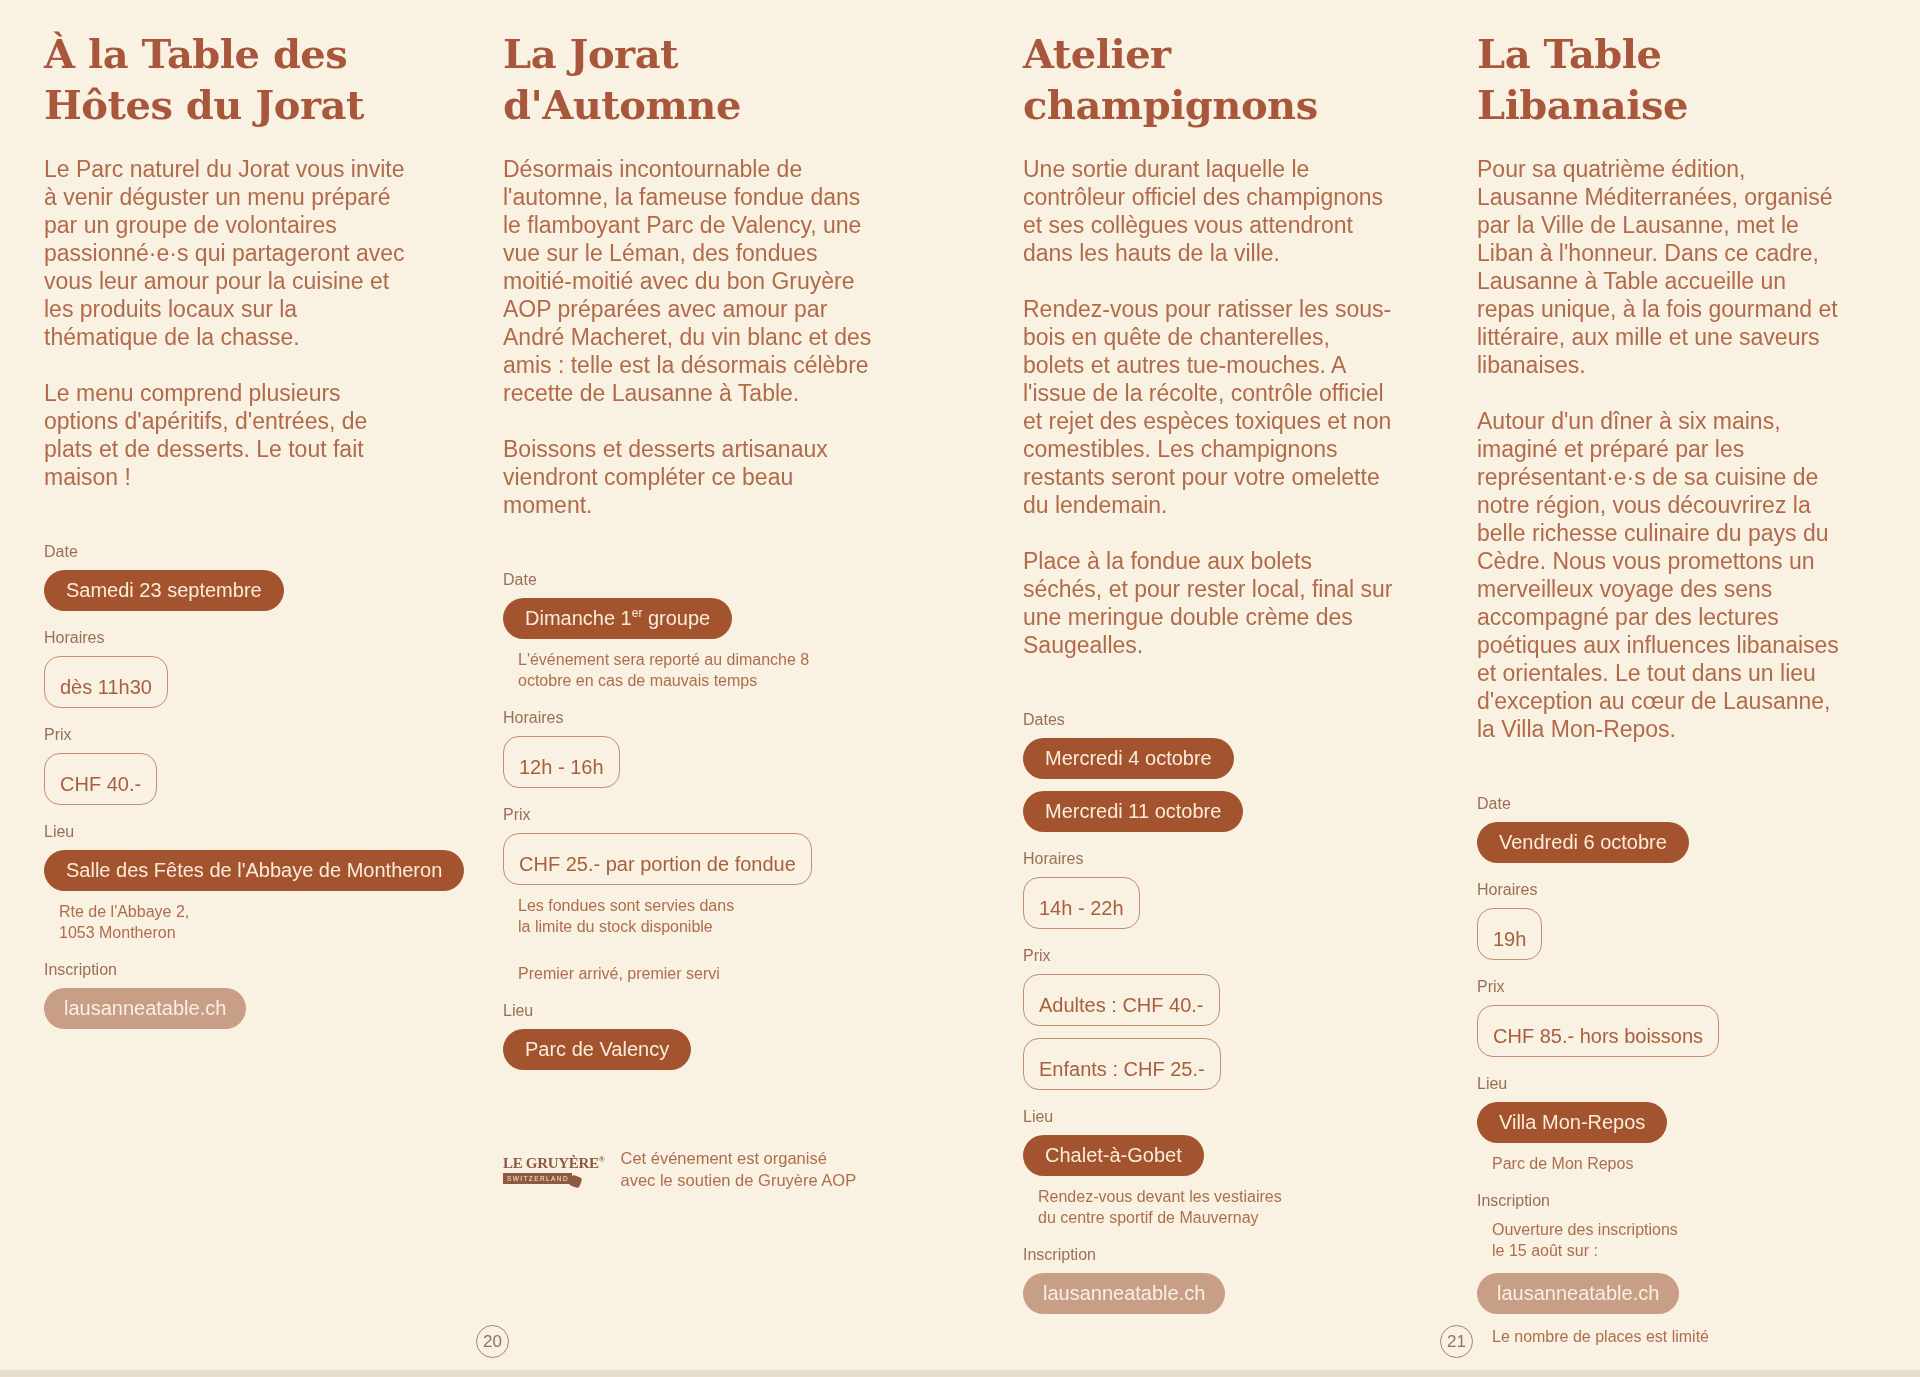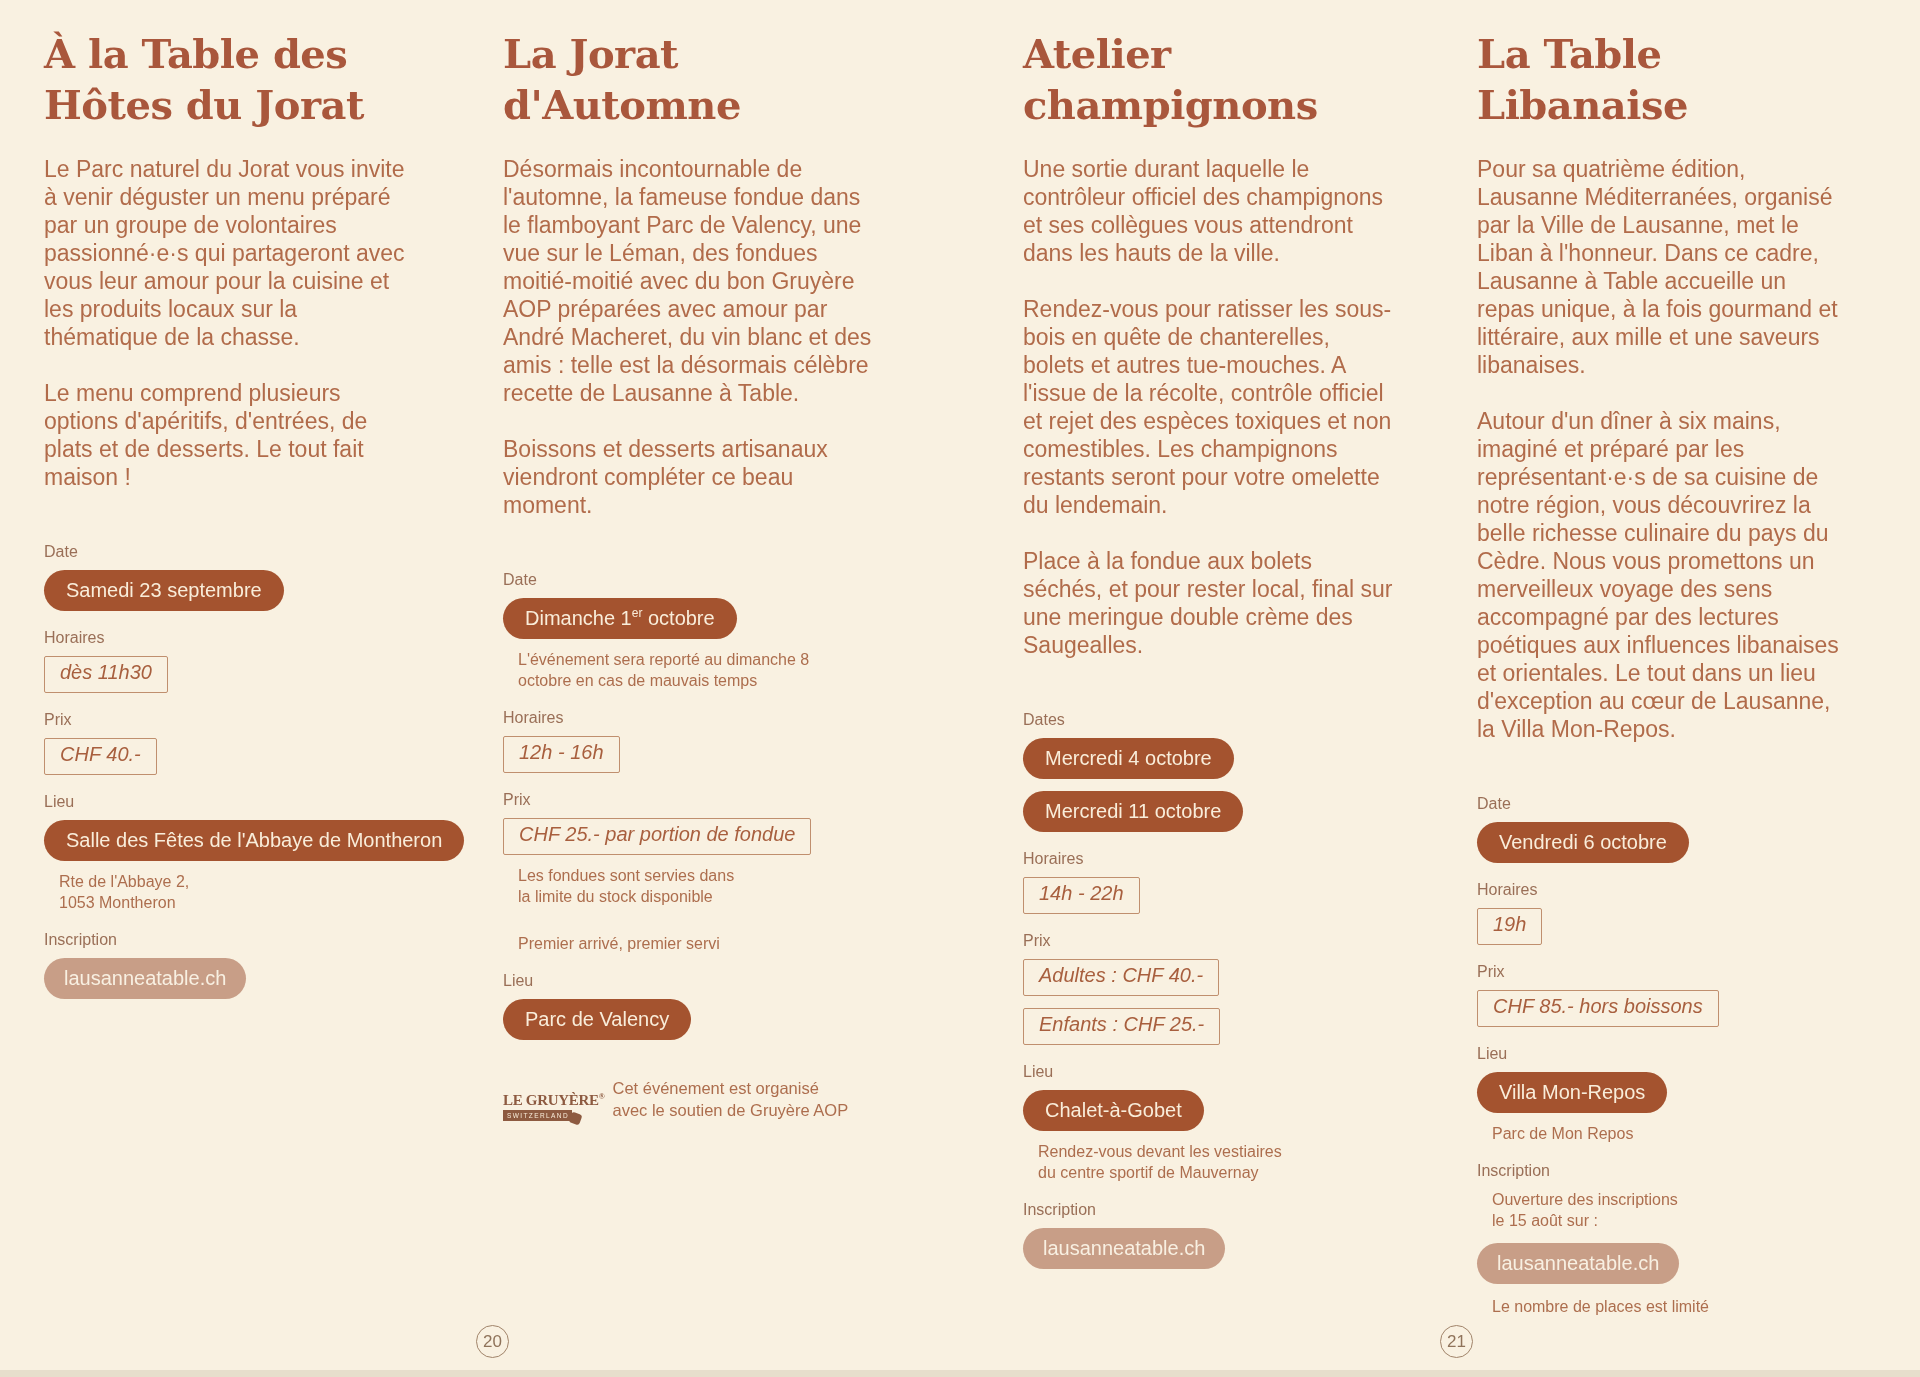--- a/index.html
+++ b/index.html
@@ -23,33 +23,33 @@
   .title-line { display:block; }
 
   .body { font-size:23px; line-height:28px; color:#b16b4a; margin-bottom:28px; }
 
   .details { margin-top:52px; }
   .field { margin-bottom:18px; }
   .label { font-size:16px; color:#9a6f57; margin-bottom:9px; }
 
   .pill { display:inline-block; white-space:nowrap; font-size:20px; line-height:20px; }
   .pill.filled { background:#a4532f; color:#f9edda; padding:10px 22px 11px; border-radius:999px; }
-  .pill.outline { border:1.5px solid #c08f6e; color:#a85f3e; padding:5px 15px 10px; border-radius:2px; background:transparent;font-style:italic; }
+  .pill.outline { border:1.5px solid #c08f6e; color:#a85f3e; padding:20px 15px 10px; border-radius:16px; background:transparent; }
   .pill.muted { background:#c89e87; color:#f8f0e2; padding:10px 20px 11px; border-radius:999px; }
   .pill sup { font-size:0.6em; vertical-align:super; line-height:0; }
   .pill-row { margin-bottom:12px; }
 
   .note {
     font-size:16px; line-height:21px; color:#ad6e4e;
     margin:10px 0 0 15px; white-space:pre-line;
   }
   .note.spaced { margin-top:26px; }
   .note.footer-note { margin-top:52px; }
 
-  .partner { display:flex; gap:8px; margin-top:36px; align-items:flex-end; }
+  .partner { display:flex; gap:16px; margin-top:76px; align-items:center; }
   .gruyere-logo { color:#8d5a40; padding-top:2px; }
   .gruyere-word { font-family:"Liberation Serif", serif; font-weight:700; font-size:15px; letter-spacing:-0.3px; white-space:nowrap; }
   .gruyere-word .reg { font-size:8px; vertical-align:super; }
   .gruyere-band {
     position:relative; background:#8d5a40; color:#f9edda;
     font-size:6.5px; letter-spacing:1.4px; padding:2px 3px 2px 4px;
     width:fit-content; margin-top:1px;
   }
   .gruyere-seal {
     position:absolute; right:-9px; bottom:-3px; width:11px; height:11px;
@@ -109,21 +109,21 @@
   <section class="col col-2">
     <h1 class="title">
       <span class="title-line">La Jorat</span>
       <span class="title-line">d'Automne</span>
     </h1>
     <p class="body">Désormais incontournable de l'automne, la fameuse fondue dans le flamboyant Parc de Valency, une vue sur le Léman, des fondues moitié-moitié avec du bon Gruyère AOP préparées avec amour par André Macheret, du vin blanc et des amis : telle est la désormais célèbre recette de Lausanne à Table.</p>
     <p class="body">Boissons et desserts artisanaux viendront compléter ce beau moment.</p>
     <div class="details">
       <div class="field">
         <div class="label">Date</div>
-        <span class="pill filled"><span>Dimanche 1</span><sup>er</sup><span> octobre</span></span>
+        <span class="pill filled"><span>Dimanche 1</span><sup>er</sup><span> groupe</span></span>
         <div class="note">L'événement sera reporté au dimanche 8
 octobre en cas de mauvais temps</div>
       </div>
       <div class="field">
         <div class="label">Horaires</div>
         <span class="pill outline">12h - 16h</span>
       </div>
       <div class="field">
         <div class="label">Prix</div>
         <span class="pill outline">CHF 25.- par portion de fondue</span>

